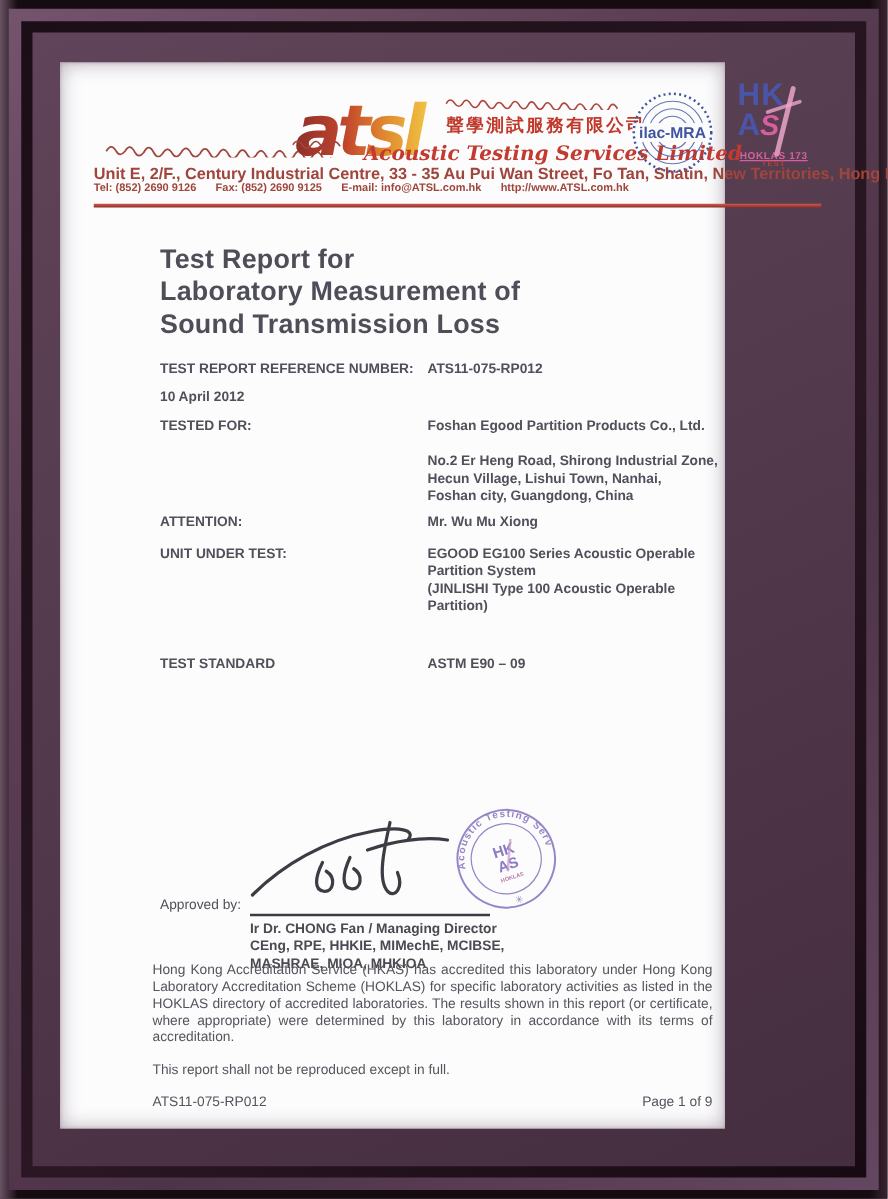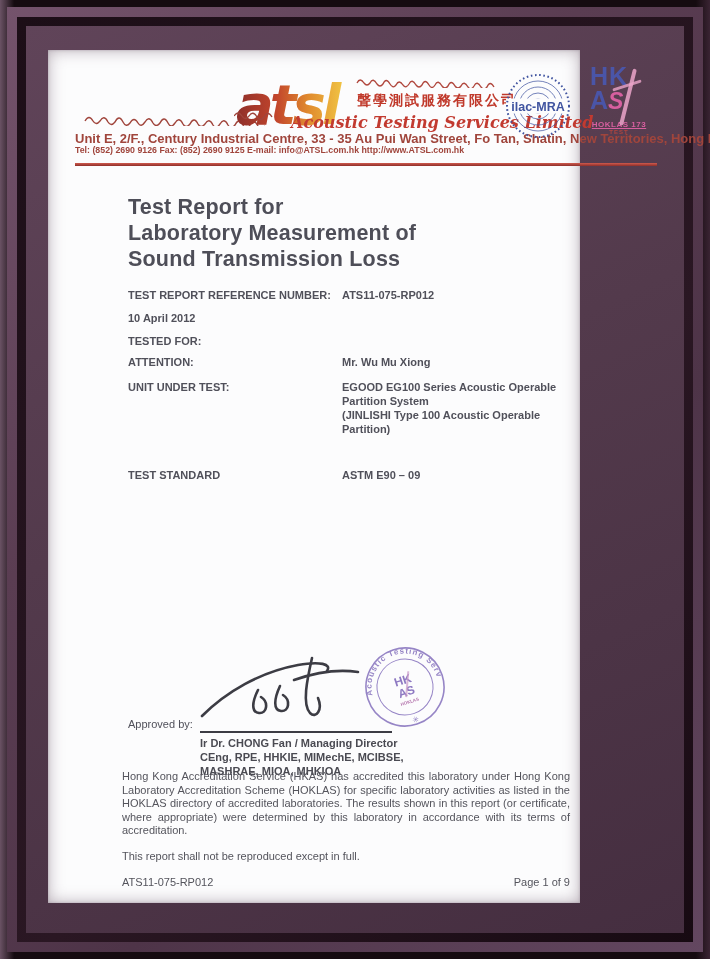--- a/index.html
+++ b/index.html
@@ -26,21 +26,21 @@
     position:absolute;left:309px;top:42px;width:210px;
     font-size:14px;font-weight:bold;color:#c0392b;letter-spacing:2px;white-space:nowrap;
   }
   .company-en{
     position:absolute;left:243px;top:63px;width:260px;
     font-family:"DejaVu Serif", serif;font-style:italic;font-weight:bold;
     font-size:16px;color:#c23a30;white-space:nowrap;
   }
   .addr1{position:absolute;left:27px;top:81px;width:460px;font-size:13px;font-weight:bold;color:#a0453c;white-space:nowrap;}
   .addr2{position:absolute;left:27px;top:95px;width:460px;font-size:8.8px;font-weight:bold;color:#a0453c;white-space:nowrap;}
-  .addr2 span{text-align:center;}
+  .addr2 span{margin-right:13px;text-align:center;}
   .hdr-rule{position:absolute;left:27px;top:113px;width:582px;height:2.5px;
     background:linear-gradient(180deg,#cf5a4e,#8e2f2a);}
   .ilac{position:absolute;left:456px;top:22px;}
   .hkas{position:absolute;left:531px;top:16px;width:80px;text-align:left;}
   .hkas-letters{position:relative;width:58px;margin:0 auto;line-height:20px;font-weight:900;}
   .hkas-hk{font-size:25px;color:#4a55a8;letter-spacing:1px;}
   .hkas-a{font-size:25px;color:#4a55a8;}
   .hkas-s{font-size:23px;color:#d75f9f;font-style:italic;font-weight:bold;}
   .hkas-ribbon{position:absolute;left:36px;top:2px;width:3.5px;height:58px;background:#eba5c9;
     border-radius:3px;transform:rotate(14deg);opacity:.85;}
@@ -146,20 +146,25 @@
   <div class="fields">
     <div class="frow" style="margin-bottom:9px">
       <div class="flbl">TEST REPORT REFERENCE NUMBER:</div>
       <div class="fval">ATS11-075-RP012</div>
     </div>
     <div class="frow" style="margin-bottom:9px">
       <div class="fval">10 April 2012</div>
     </div>
     <div class="frow" style="margin-bottom:7px">
       <div class="flbl">TESTED FOR:</div>
+      <div class="fval">Foshan Egood Partition Products Co., Ltd.
+
+No.2 Er Heng Road, Shirong Industrial Zone,
+Hecun Village, Lishui Town, Nanhai,
+Foshan city, Guangdong, China</div>
     </div>
     <div class="frow" style="margin-bottom:11px">
       <div class="flbl">ATTENTION:</div>
       <div class="fval">Mr. Wu Mu Xiong</div>
     </div>
     <div class="frow" style="margin-bottom:32px">
       <div class="flbl">UNIT UNDER TEST:</div>
       <div class="fval">EGOOD EG100 Series Acoustic Operable
 Partition System
 (JINLISHI Type 100 Acoustic Operable

